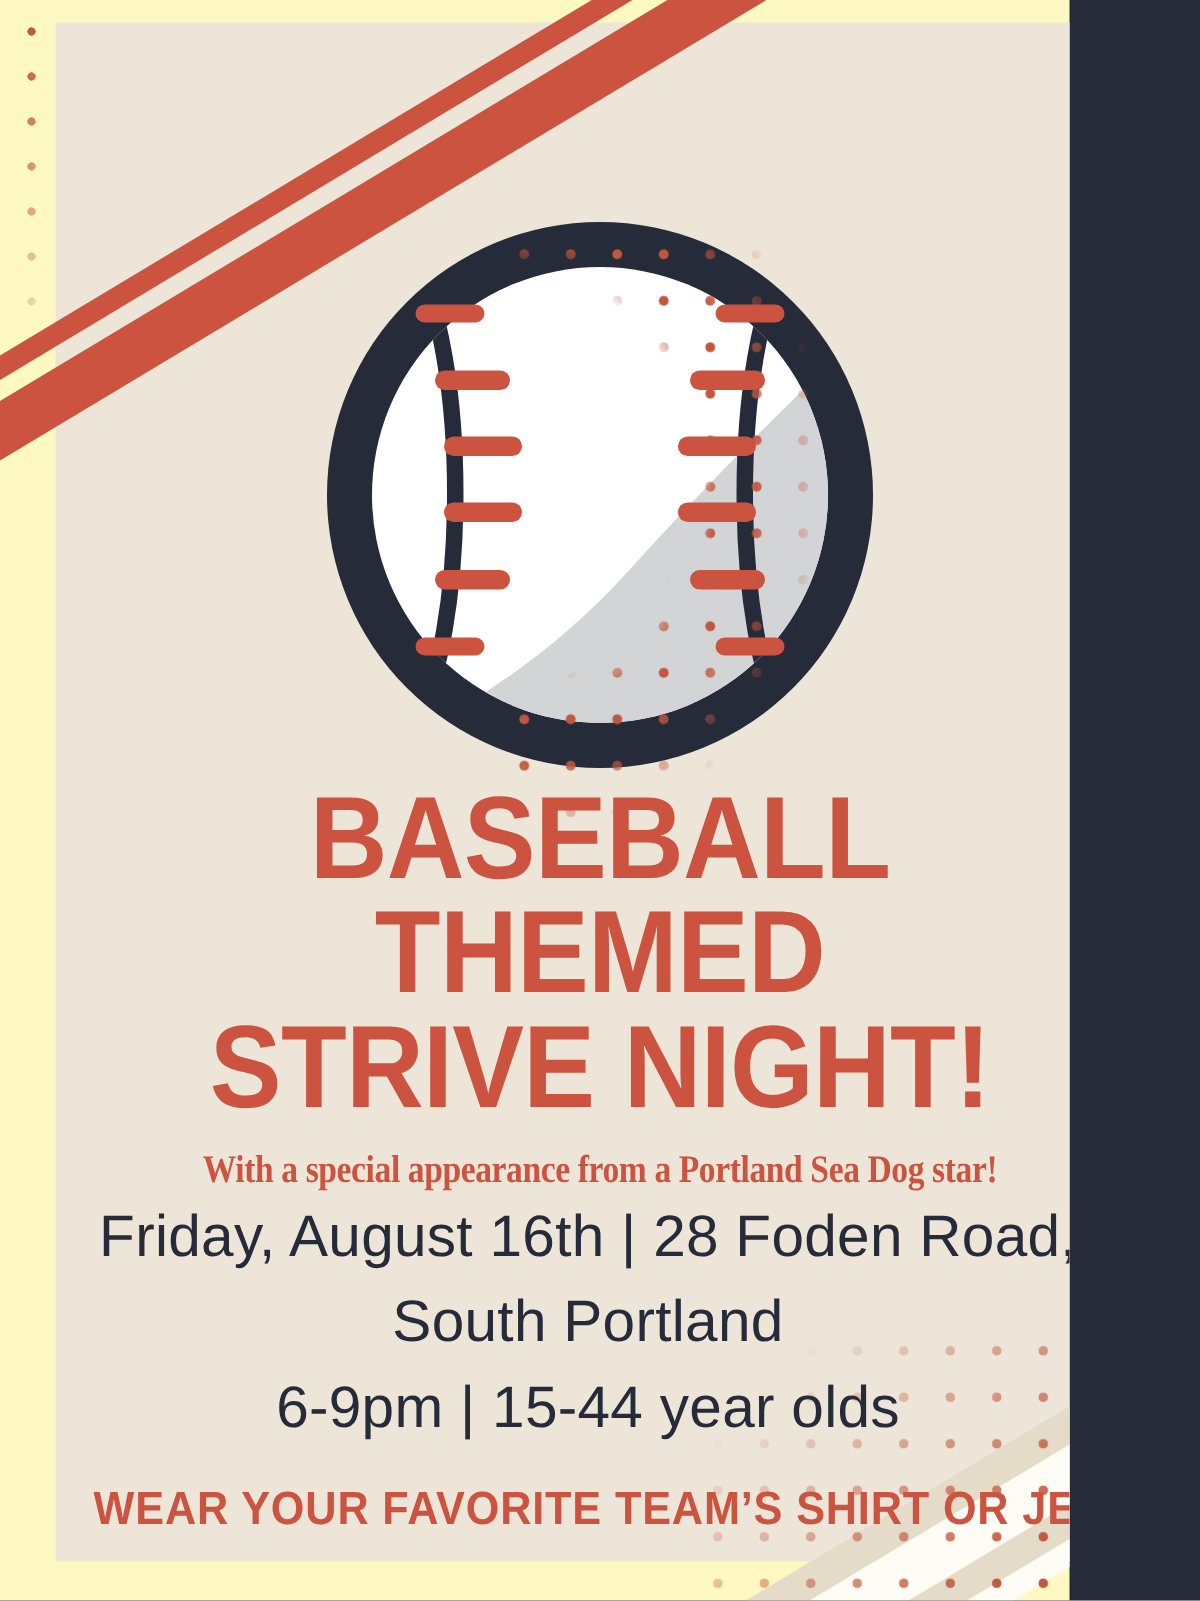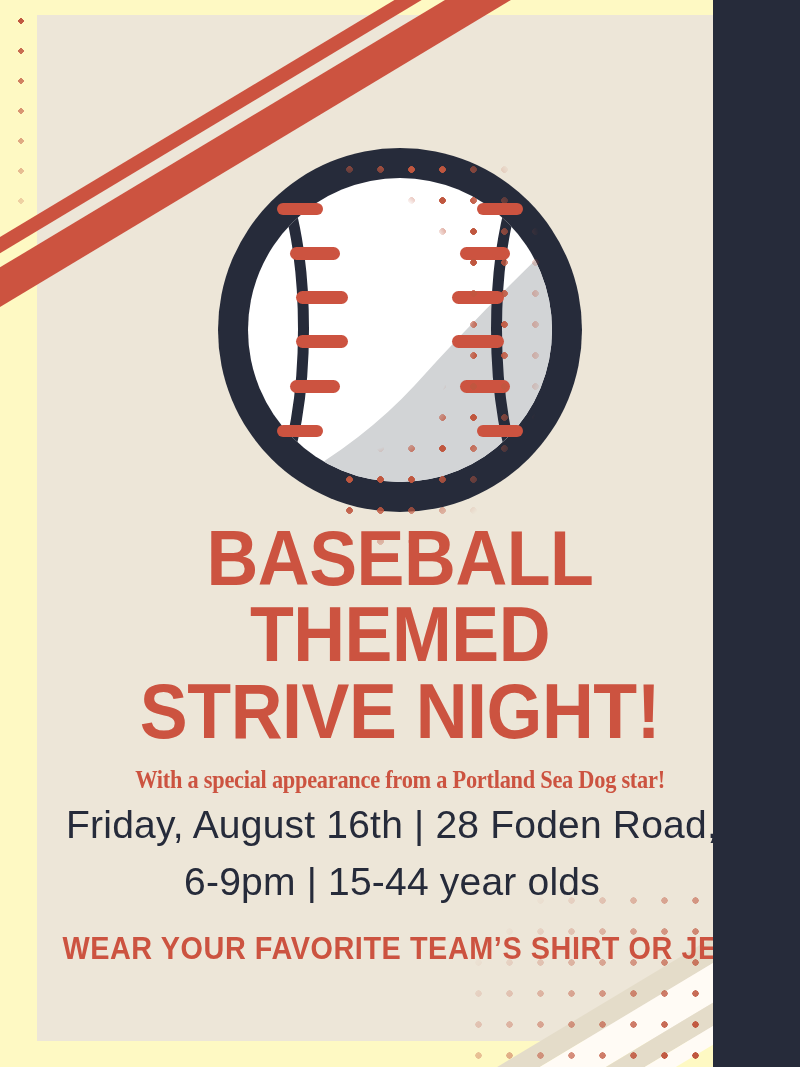--- a/index.html
+++ b/index.html
@@ -193,17 +193,18 @@
 
   <div class="dotfield" id="dots-bottomright"></div>
 
   <div id="content">
     <h1 class="headline">
       <span>BASEBALL THEMED</span>
       <span class="l2">STRIVE NIGHT!</span>
     </h1>
     <p class="special">With a special appearance from a Portland Sea Dog  star!</p>
     <p class="detail">Friday, August 16th | 28 Foden Road,</p>
+    <p class="detail two">South Portland</p>
     <p class="detail two">6-9pm | 15-44 year olds</p>
     <p class="cta">WEAR YOUR FAVORITE TEAM’S SHIRT OR JERSEY!</p>
   </div>
 
 </div>
 
 </body></html>

